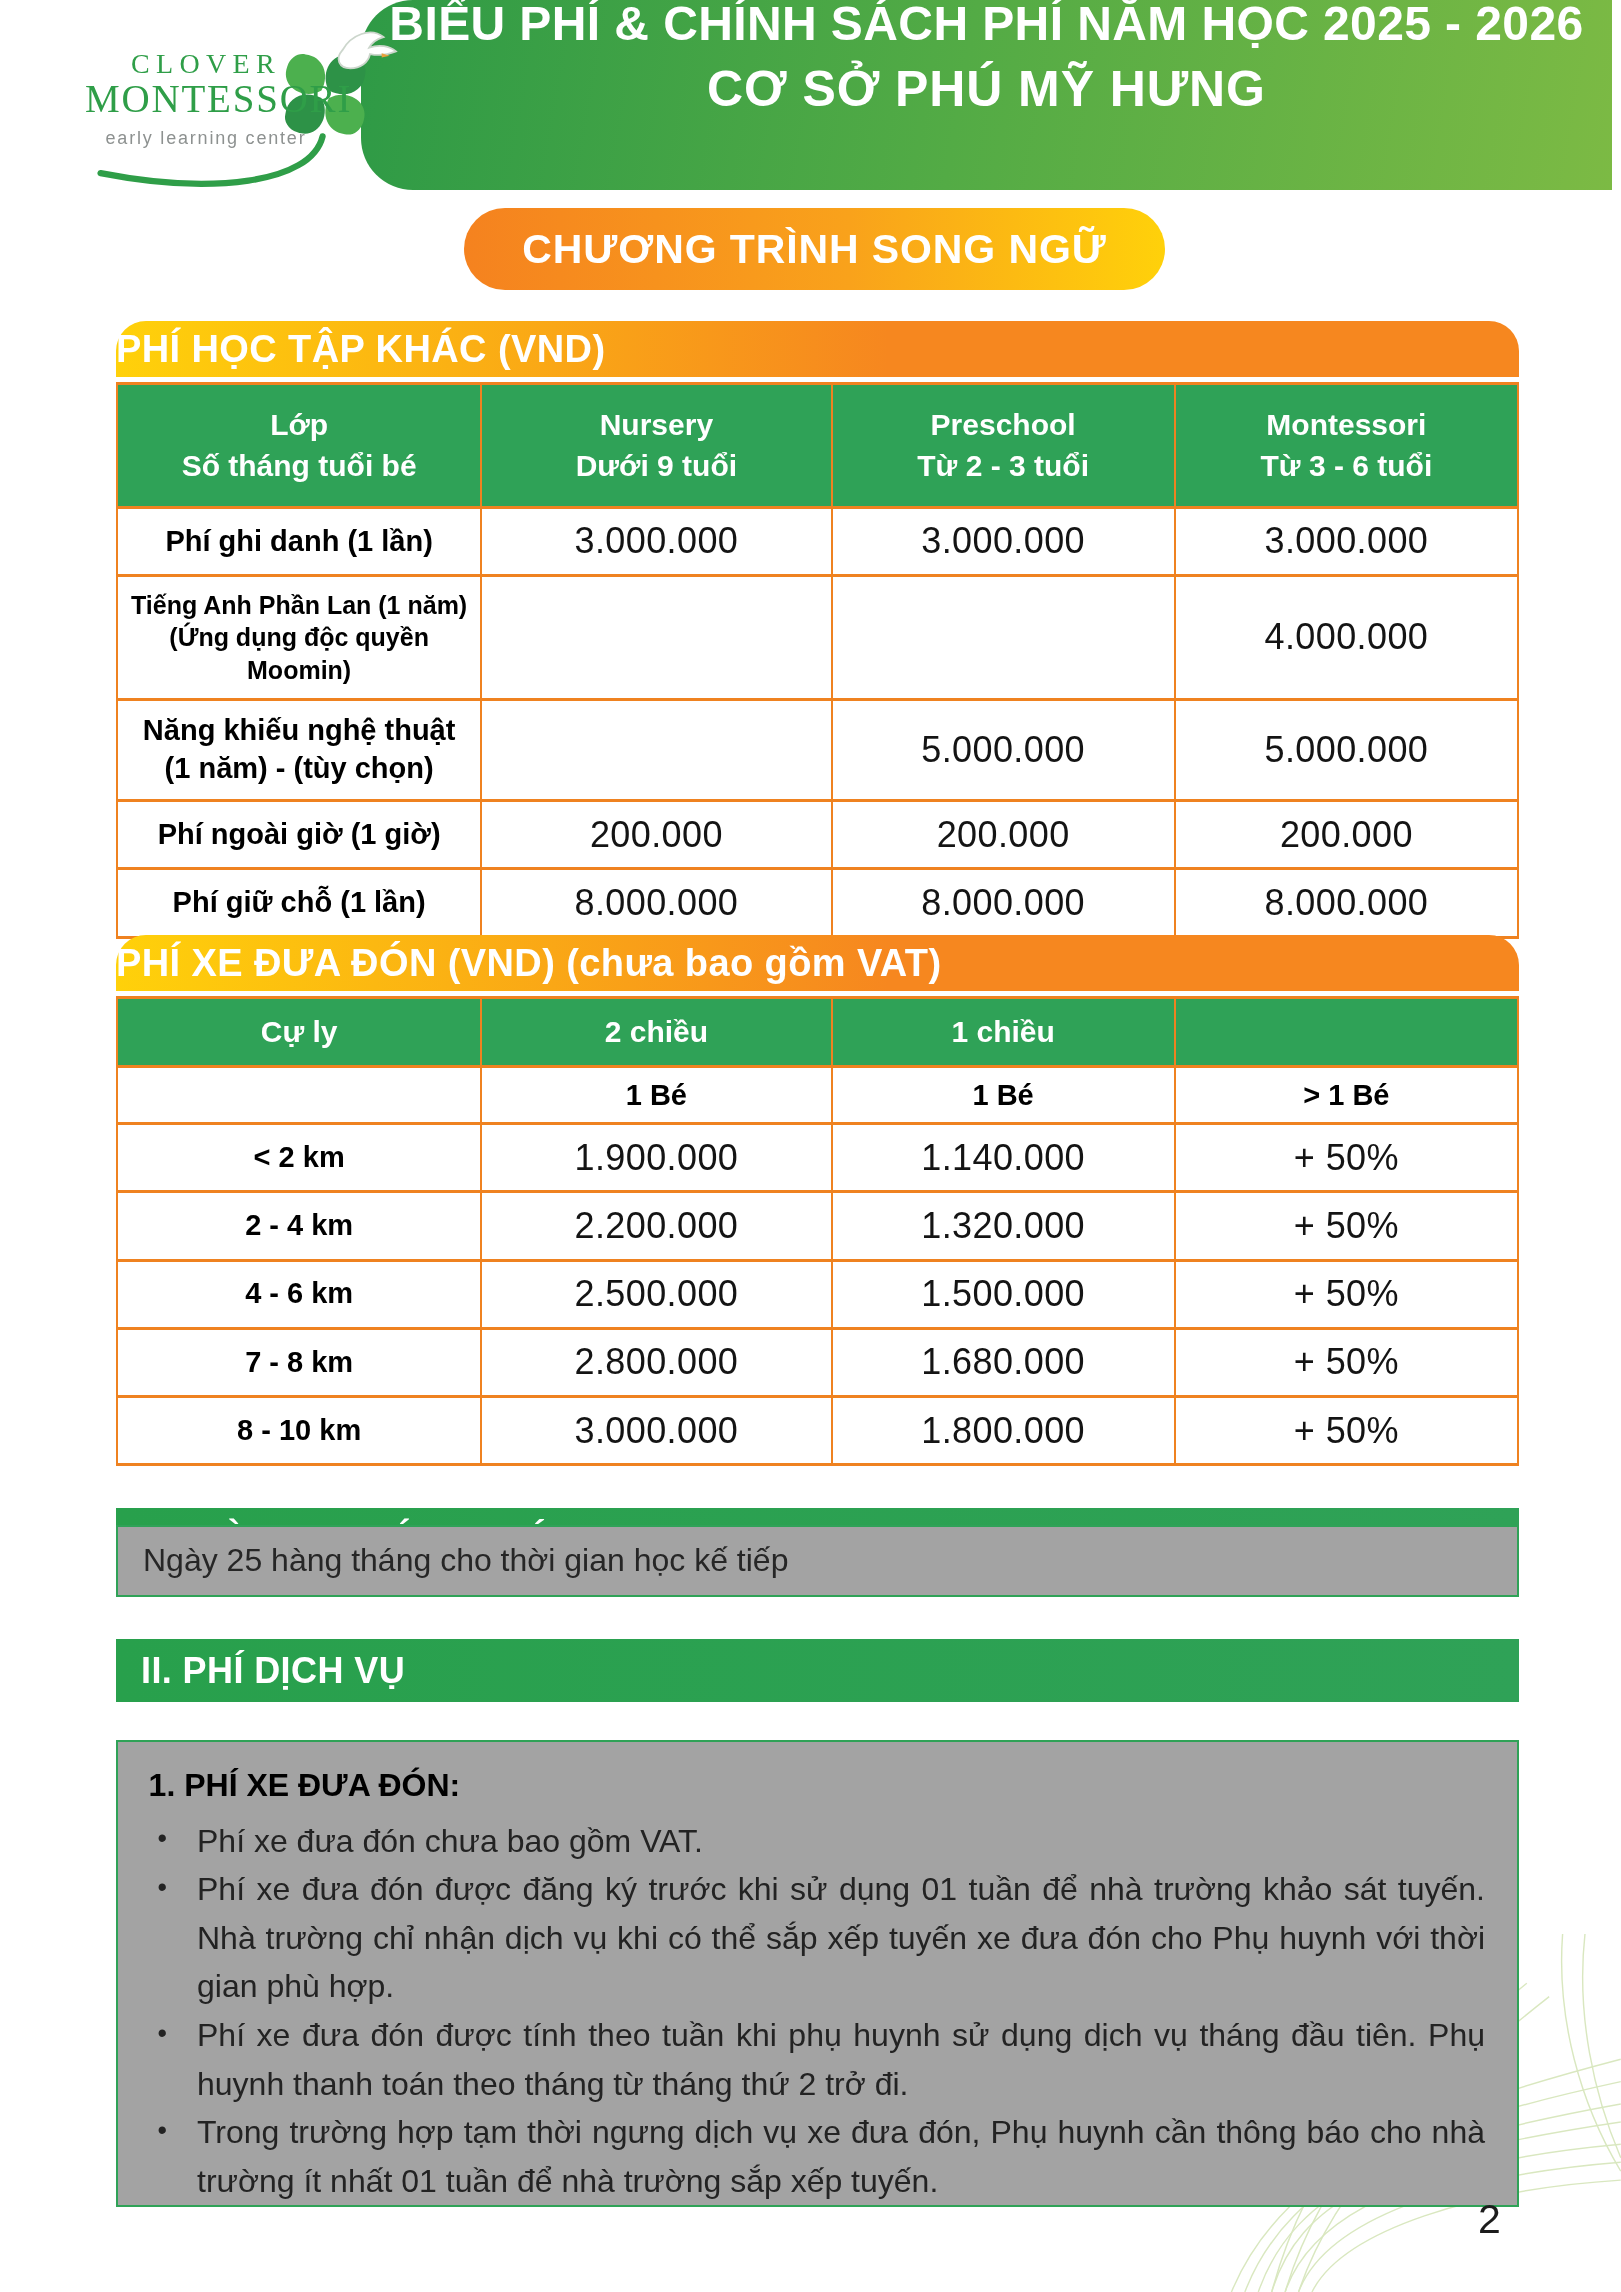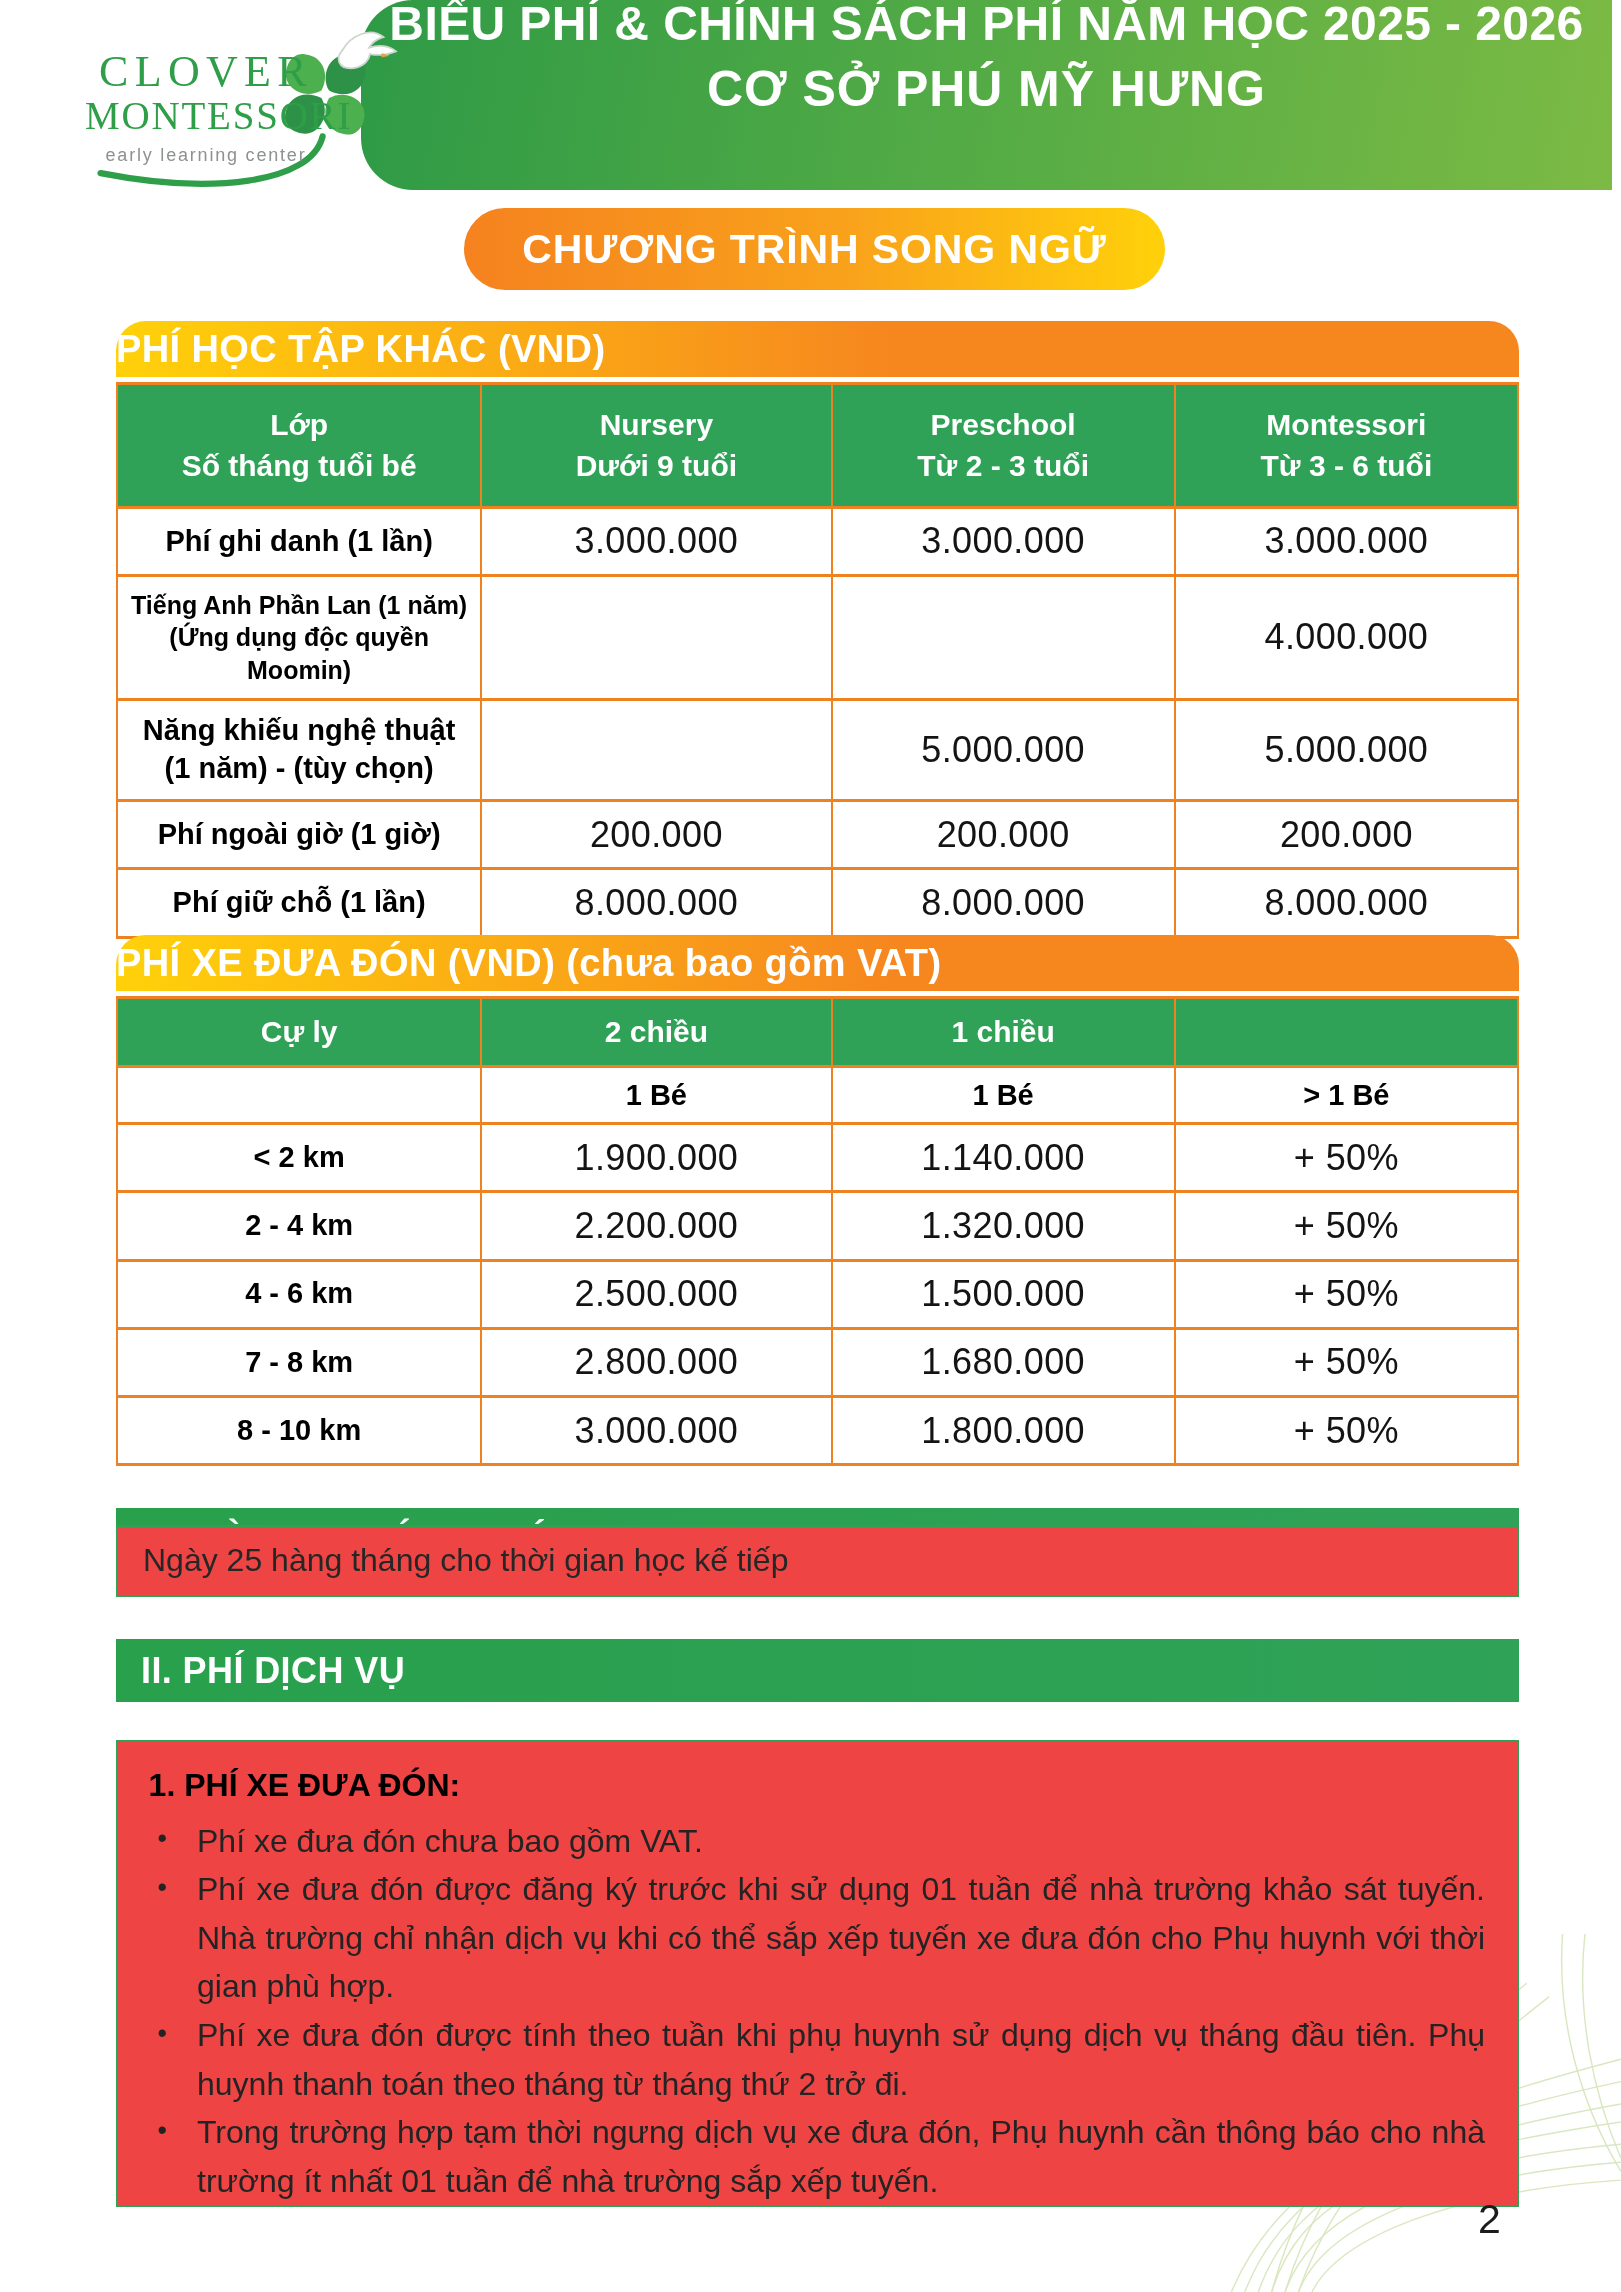--- a/index.html
+++ b/index.html
@@ -12,21 +12,21 @@
      border-radius:52px 0 0 52px;color:#ffffff;text-align:center;box-sizing:border-box;
      }
   .header-band .t1{font-size:48px;font-weight:bold;letter-spacing:0.4px;line-height:1;}
   .header-band .t2{font-size:50px;font-weight:bold;letter-spacing:0.9px;line-height:1;margin-top:16px;}
 
   
   .logo{position:absolute;left:54px;top:9px;width:376px;height:193px;}
   .logo-art{position:absolute;left:0;top:0;width:376px;height:193px;}
   .logo-text{position:absolute;left:31px;top:40px;width:242px;text-align:center;
      font-family:"Liberation Serif",serif;color:#2f9e48;}
-  .logo-text .l1{font-size:44px;letter-spacing:6.3px;line-height:1.05;}
+  .logo-text .l1{font-size:28px;letter-spacing:6.3px;line-height:1.05;}
   .logo-text .l2{font-size:39px;letter-spacing:1.8px;line-height:1.1;}
   .logo-text .l3{font-family:"Liberation Sans",sans-serif;font-size:18px;color:#8d9190;
      letter-spacing:1.8px;margin-top:7.2px;}
 
   
   .pill{position:absolute;left:464px;top:208px;width:701px;height:82px;border-radius:41px;
      background:linear-gradient(90deg,#f5821f 0%,#f9a21b 55%,#ffd10a 100%);
      color:#fff;font-size:41px;font-weight:bold;text-align:center;line-height:82px;letter-spacing:0.9px;}
 
   
@@ -46,21 +46,21 @@
   .subv{font-weight:bold;font-size:29px;padding:10.7px 3.6px;color:#000;}
   .fees{top:321px;}
   .bus{top:935px;}
 
   
   .bar{position:absolute;left:116px;width:1403px;height:63px;z-index:2;
      background:linear-gradient(90deg,#28a04c,#2fa257);color:#fff;font-weight:bold;
      font-size:36px;line-height:63px;padding-left:25px;box-sizing:border-box;letter-spacing:0.4px;}
   .bar1{top:1508px;}
   .bar2{top:1639px;}
-  .box{position:absolute;left:116px;width:1403px;background:#ef4444;border:2.7px solid #2fa257;
+  .box{position:absolute;left:116px;width:1403px;background:#a3a3a3;border:2.7px solid #2fa257;
      box-sizing:border-box;color:#262626;z-index:2;}
   .box1{top:1525px;height:72px;font-size:32px;line-height:66px;padding-left:25px;}
   .box2{top:1740px;height:467px;padding:21.5px 32px 12.5px 27px;overflow:hidden;}
   .box2 .sub{font-weight:bold;font-size:32px;color:#000;margin:3.6px 0 12.5px 3.6px;}
   .bullets{margin:0;padding:0;list-style:none;font-size:32px;line-height:1.52;color:#232323;}
   .bullets li{position:relative;padding-left:52px;}
   .bullets li::before{content:"\2022";position:absolute;left:12.5px;top:1.8px;font-size:27px;color:#232323;}
   .bullets li.justify{text-align:justify;}
 
   

